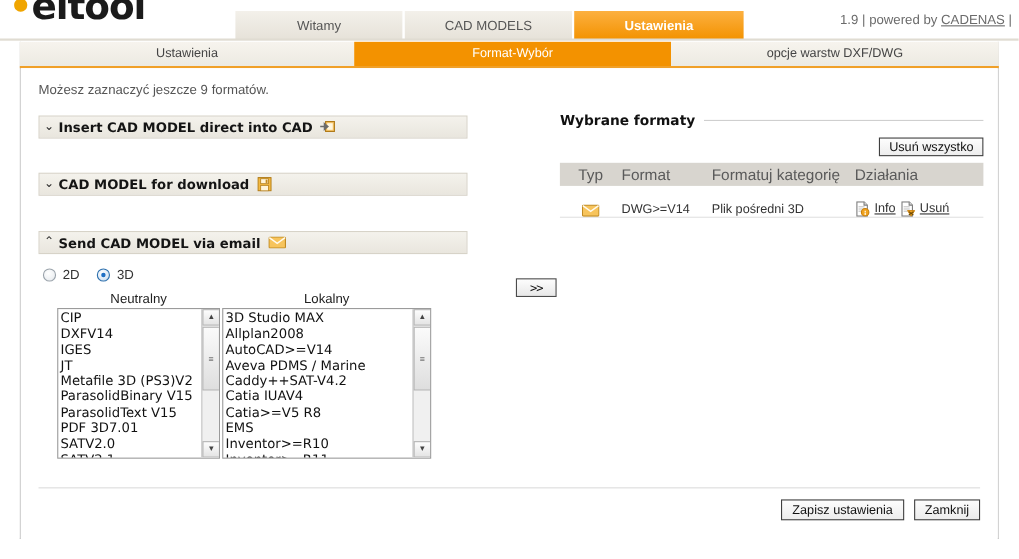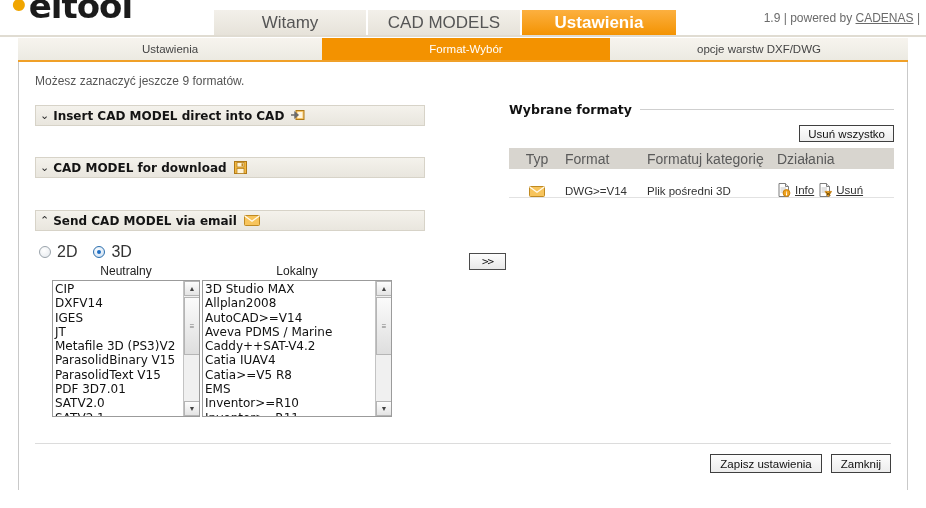--- a/index.html
+++ b/index.html
@@ -14,21 +14,21 @@
   .page{position:relative;width:926px;height:508px;background:#fff;}
 
   
   .topbar{position:absolute;left:0;top:0;width:926px;height:36px;background:#ffffff;}
   .logo{position:absolute;left:8px;top:-14px;font-size:34px;font-weight:bold;letter-spacing:-1px;color:#1b1b1b;font-family:"DejaVu Sans", sans-serif;}
   .logo .dot{color:#f0a500;}
 
   .maintabs{position:absolute;left:214px;top:10px;height:26px;display:flex;}
   .mtab{
     width:154px;height:26px;line-height:26px;text-align:center;
-    font-size:17px;color:#555;
+    font-size:12px;color:#555;
     background:linear-gradient(to bottom,#f3f0ea 0%,#e6e2d9 100%);
     border-right:2px solid #ffffff;
     box-sizing:border-box;
     cursor:pointer;
   }
   .mtab.active{
     background:linear-gradient(to bottom,#fcb040 0%,#f39200 100%);
     color:#ffffff;font-weight:bold;border-right:none;
   }
   .credits{position:absolute;right:6px;top:11px;font-size:12px;color:#6b6b6b;white-space:nowrap;}
@@ -69,21 +69,21 @@
     display:flex;align-items:center;cursor:pointer;
   }
   .acc .chev{font-size:11px;color:#2b2b2b;margin-left:4px;margin-right:4px;line-height:1;}
   .acc .acclabel{font-size:12px;font-weight:bold;color:#141414;font-family:"DejaVu Sans",sans-serif;}
   .acc .accicon{margin-left:7px;display:inline-flex;align-items:center;}
   .acc1{top:43px;}
   .acc2{top:95px;}
   .acc3{top:148px;}
 
   
-  .radios{position:absolute;left:20px;top:181px;display:flex;align-items:center;gap:6px;font-size:16px;color:#333;}
+  .radios{position:absolute;left:20px;top:181px;display:flex;align-items:center;gap:6px;font-size:12px;color:#333;}
   .rad{width:12px;height:12px;border-radius:50%;border:1px solid #9aa3ab;background:radial-gradient(circle at 40% 35%,#ffffff 0%,#eceff2 70%,#dfe3e8 100%);box-sizing:border-box;display:inline-block;position:relative;cursor:pointer;}
   .rad.on{border-color:#2c6fad;background:radial-gradient(circle at 40% 35%,#ffffff 0%,#dce9f6 60%,#bdd4ea 100%);}
   .rad.on:after{content:"";position:absolute;left:3px;top:3px;width:4px;height:4px;border-radius:50%;background:#1f6fc4;}
   .radlabel{margin-right:10px;}
 
   
   .listwrap{position:absolute;top:202px;}
   .lw1{left:33px;width:148px;}
   .lw2{left:183px;width:190px;}
   .listtitle{text-align:center;font-size:12px;color:#222;margin-bottom:2px;}

